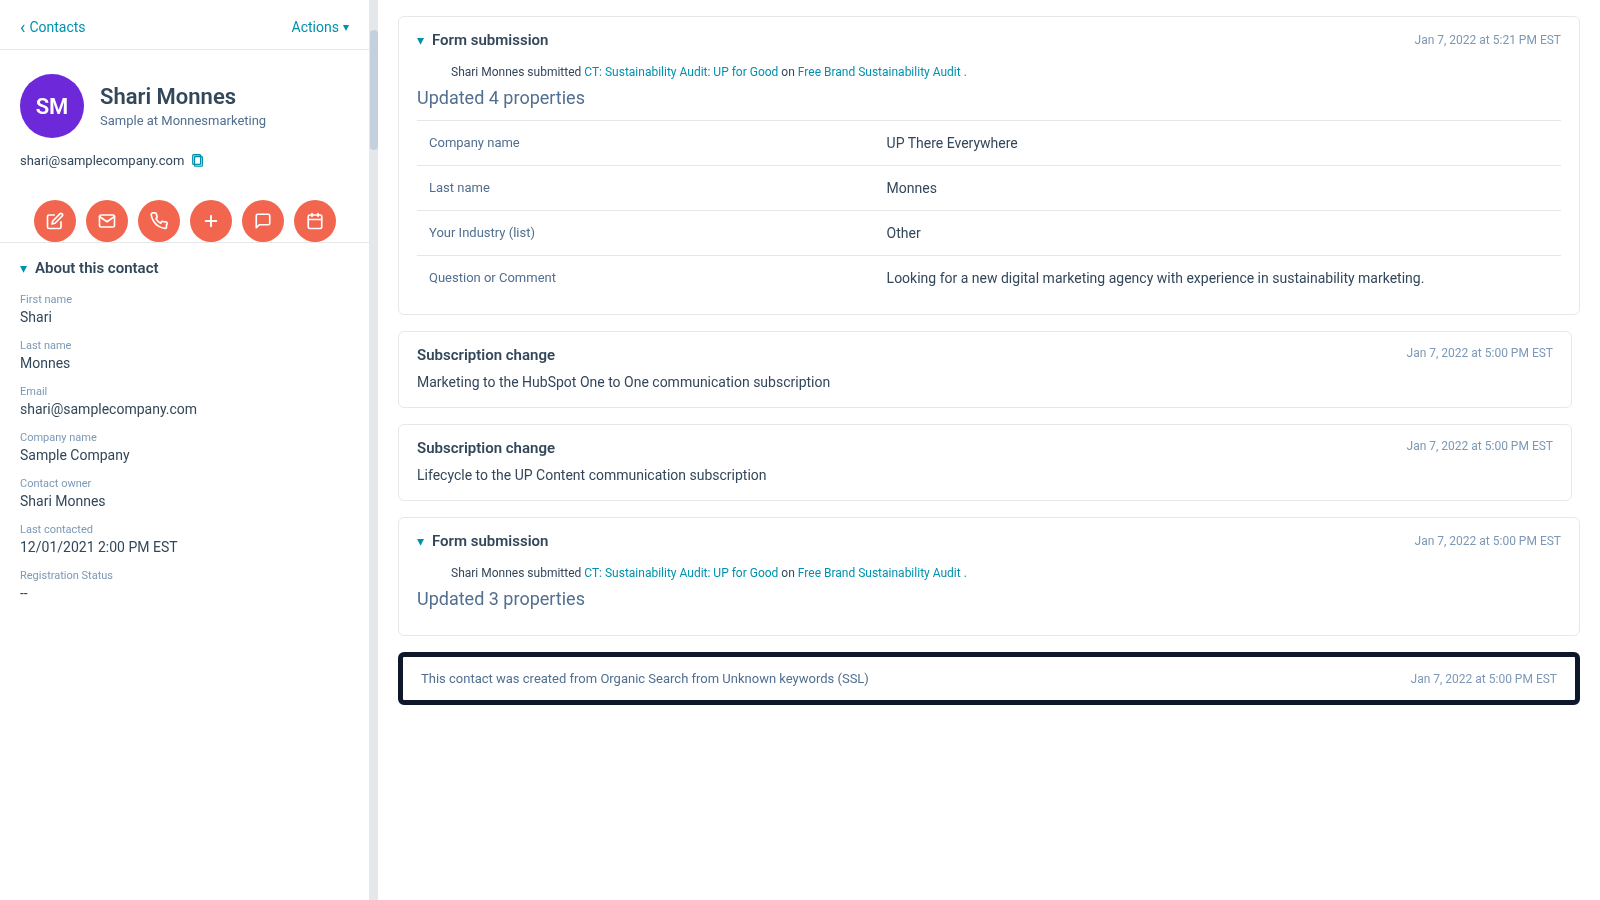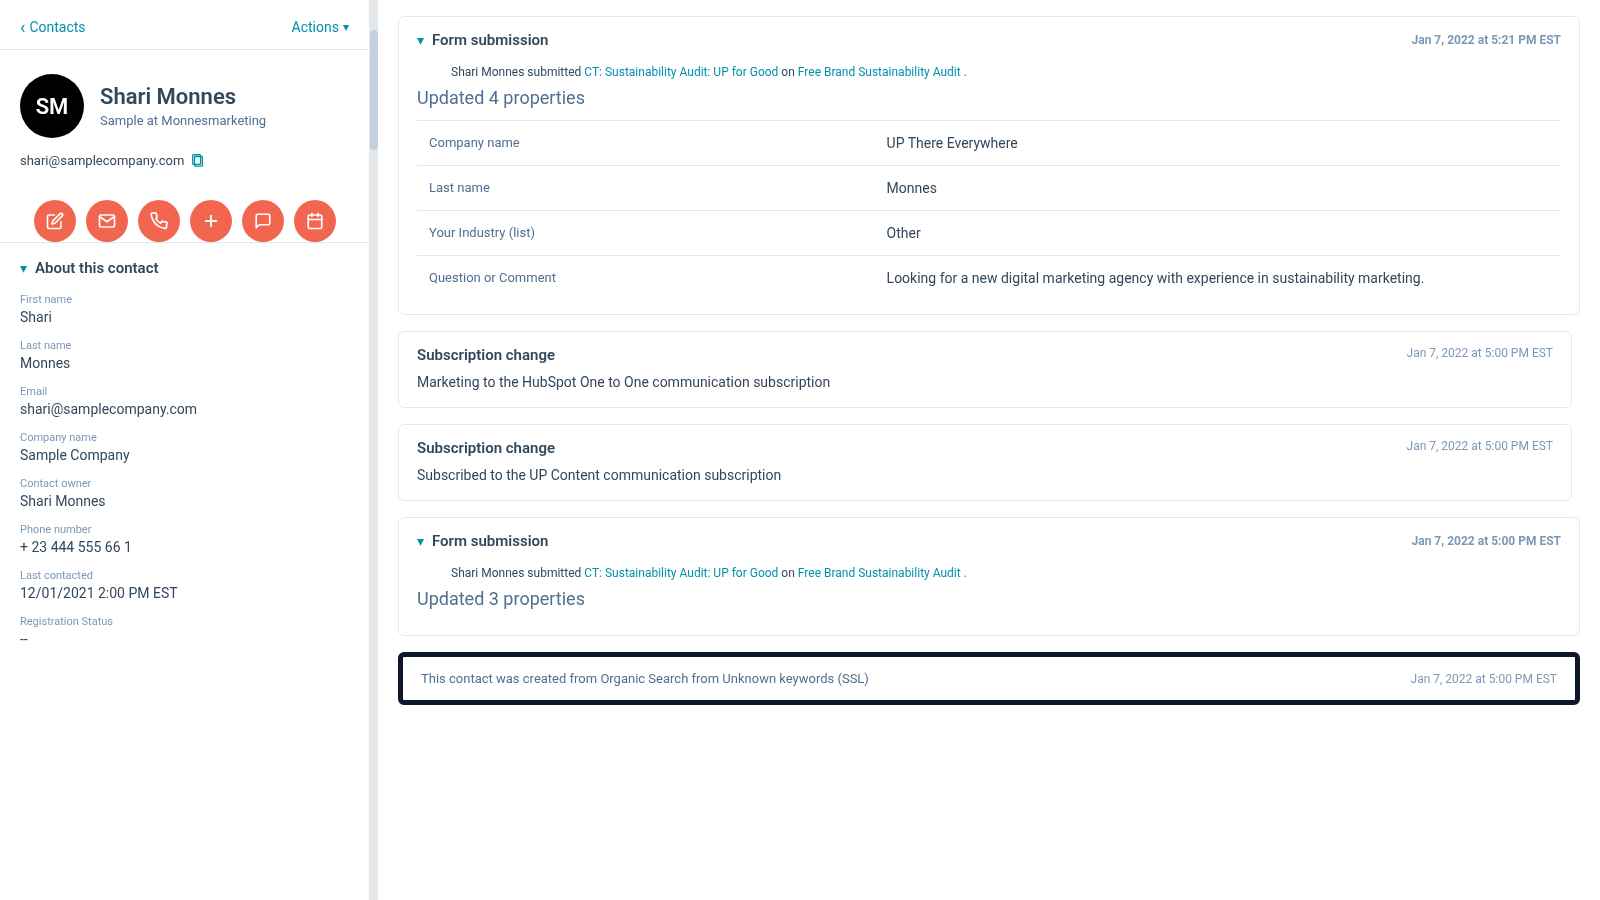--- a/index.html
+++ b/index.html
@@ -83,21 +83,21 @@
       display: flex;
       align-items: center;
       gap: 16px;
       margin-bottom: 10px;
     }
 
     .avatar {
       width: 64px;
       height: 64px;
       border-radius: 50%;
-      background: #000000;
+      background: #6d28d9;
       display: flex;
       align-items: center;
       justify-content: center;
       color: #fff;
       font-size: 22px;
       font-weight: 600;
       flex-shrink: 0;
     }
 
     .contact-name {
@@ -265,21 +265,20 @@
 
     .activity-card-title {
       font-size: 15px;
       font-weight: 600;
       color: #33475b;
     }
 
     .activity-card-time {
       font-size: 12px;
       color: #7c98b6;
-      font-weight: bold;
     }
 
     .activity-card-body {
       padding: 0 18px 14px 18px;
     }
 
     .activity-text {
       font-size: 12px;
       color: #33475b;
       line-height: 1.5;
@@ -474,24 +473,20 @@
       </div>
       <div class="field-group">
         <div class="field-label">Company name</div>
         <div class="field-value">Sample Company</div>
       </div>
       <div class="field-group">
         <div class="field-label">Contact owner</div>
         <div class="field-value">Shari Monnes</div>
       </div>
       <div class="field-group">
-        <div class="field-label">Phone number</div>
-        <div class="field-value">+ 23 444 555 66 1</div>
-      </div>
-      <div class="field-group">
         <div class="field-label">Last contacted</div>
         <div class="field-value">12/01/2021 2:00 PM EST</div>
       </div>
       <div class="field-group">
         <div class="field-label">Registration Status</div>
         <div class="field-value">--</div>
       </div>
     </div>
   </div>
 
@@ -543,21 +538,21 @@
         <span class="simple-activity-time">Jan 7, 2022 at 5:00 PM EST</span>
       </div>
       <div class="simple-activity-text">Marketing to the HubSpot One to One communication subscription</div>
     </div>
 
     <div class="simple-activity">
       <div class="simple-activity-header">
         <span class="simple-activity-title">Subscription change</span>
         <span class="simple-activity-time">Jan 7, 2022 at 5:00 PM EST</span>
       </div>
-      <div class="simple-activity-text">Subscribed to the UP Content communication subscription</div>
+      <div class="simple-activity-text">Lifecycle to the UP Content communication subscription</div>
     </div>
 
     <div class="activity-card">
       <div class="activity-card-header">
         <div class="activity-card-title-row">
           <span class="collapse-icon">▾</span>
           <span class="activity-card-title">Form submission</span>
         </div>
         <span class="activity-card-time">Jan 7, 2022 at 5:00 PM EST</span>
       </div>

